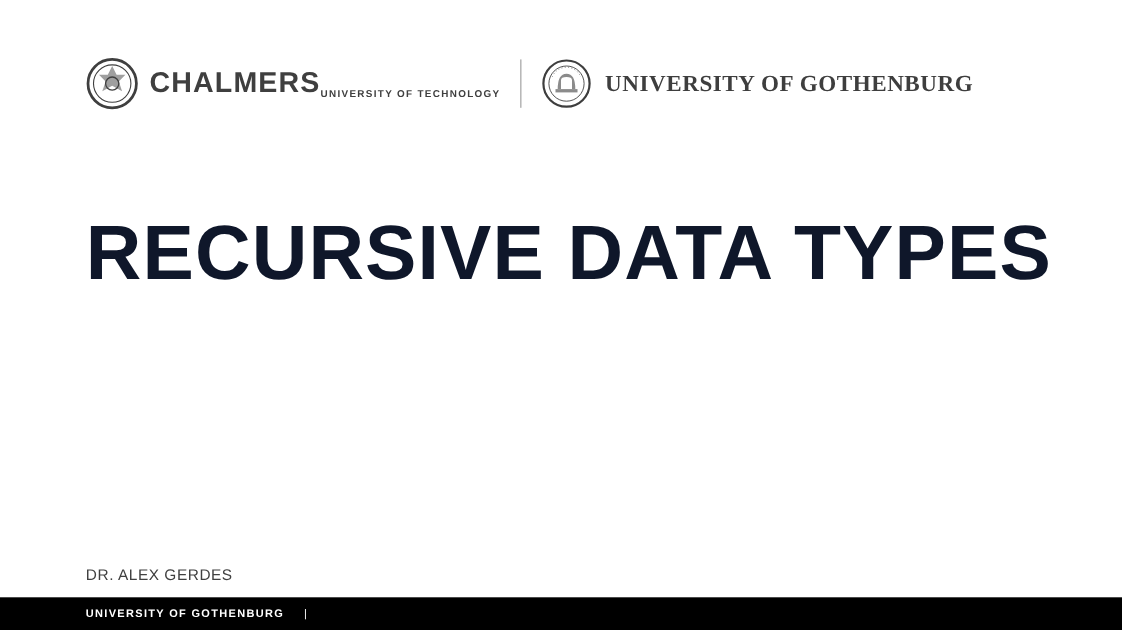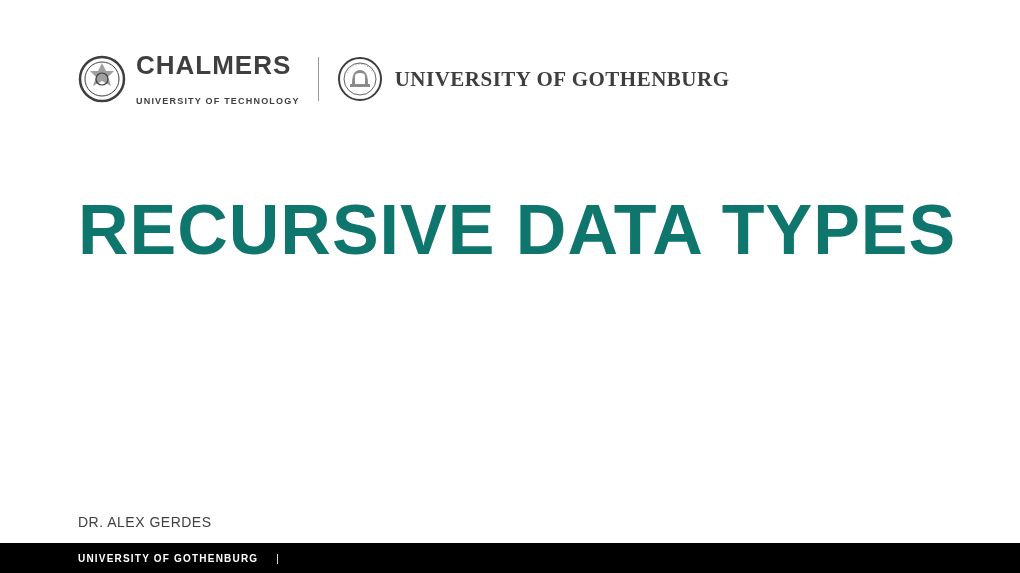--- a/index.html
+++ b/index.html
@@ -27,21 +27,21 @@
       display: flex;
       align-items: center;
       gap: 10px;
     }
     .chalmers-seal {
       width: 48px;
       height: 48px;
     }
     .chalmers-text {
       display: flex;
-      flex-direction: column;
+      flex-direction: row;
       line-height: 1;
     }
     .chalmers-name {
       font-size: 26px;
       font-weight: 800;
       letter-spacing: 1px;
       color: #3f3f3f;
     }
     .chalmers-sub {
       font-size: 9px;
@@ -72,21 +72,21 @@
       letter-spacing: 0.5px;
       color: #3e3e3e;
     }
     .title {
       position: absolute;
       top: 190px;
       left: 78px;
       font-size: 70px;
       font-weight: 800;
       letter-spacing: 1px;
-      color: #0f766e;
+      color: #0f172a;
     }
     .author {
       position: absolute;
       bottom: 43px;
       left: 78px;
       font-size: 14px;
       font-weight: 400;
       letter-spacing: 0.5px;
       color: #404040;
       margin-top: 48px;

